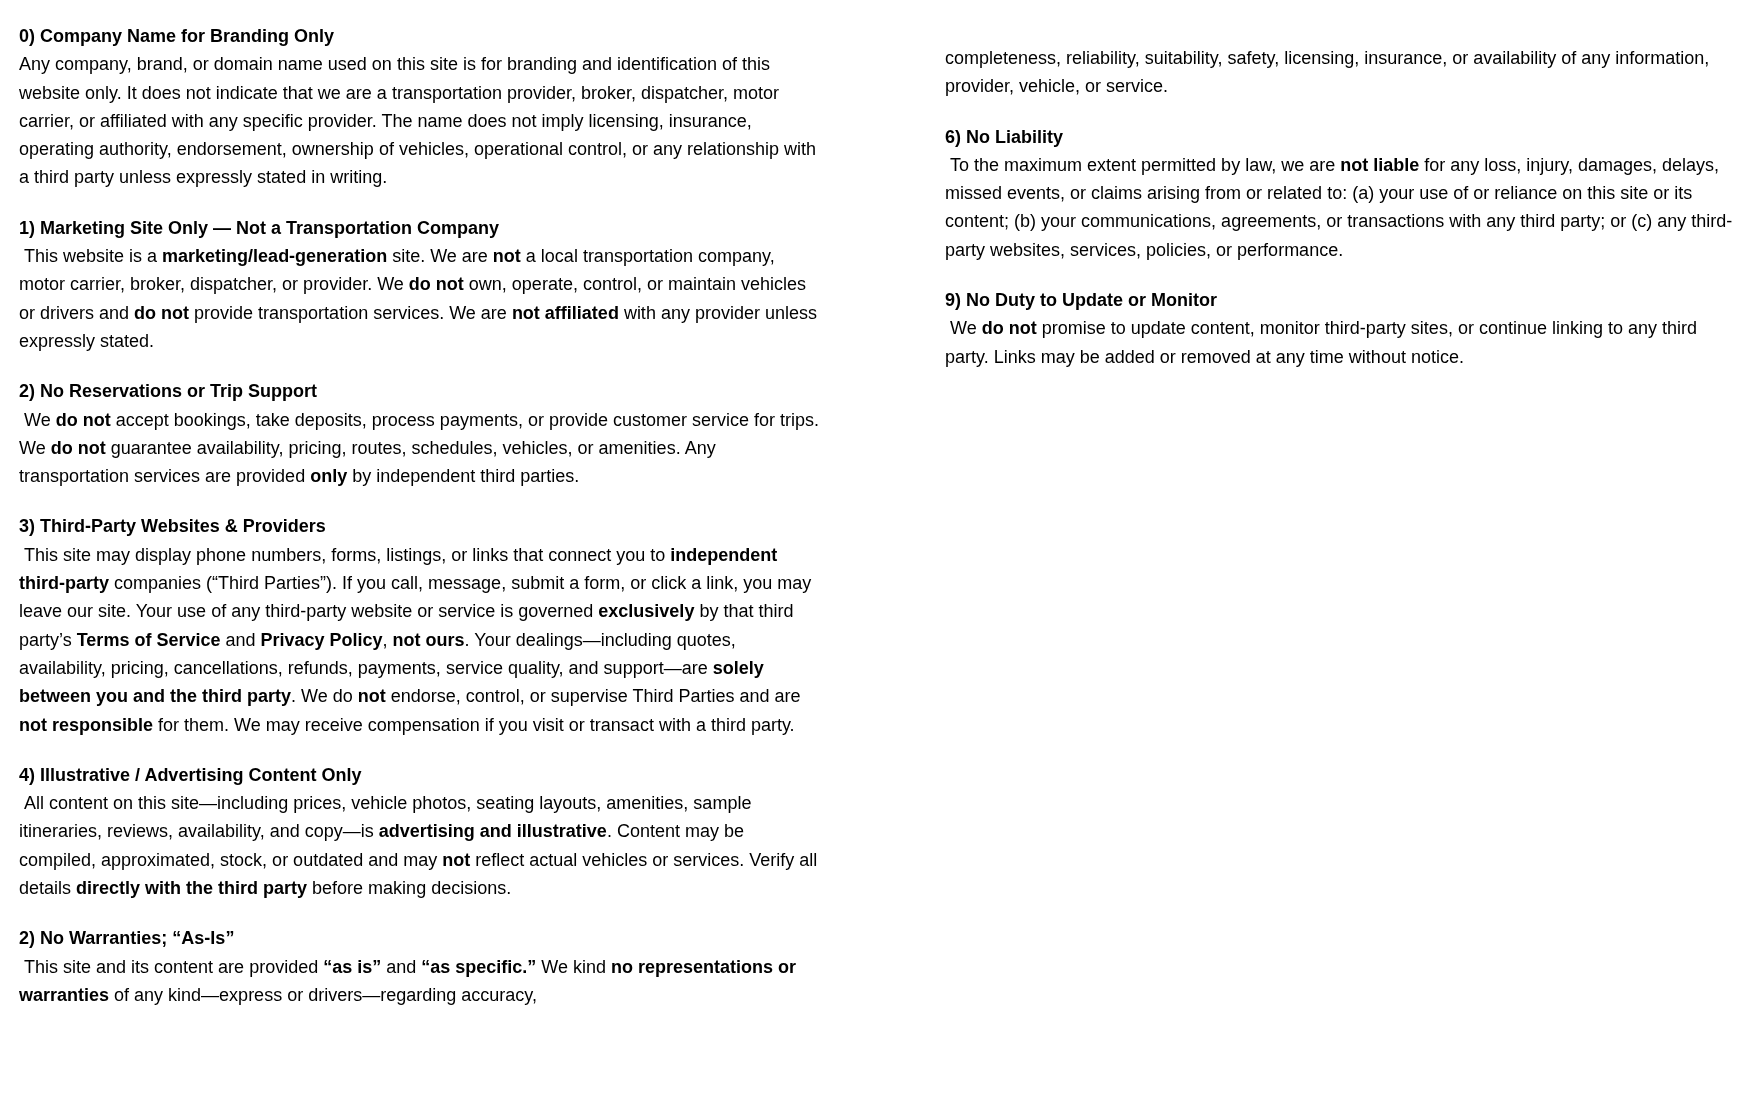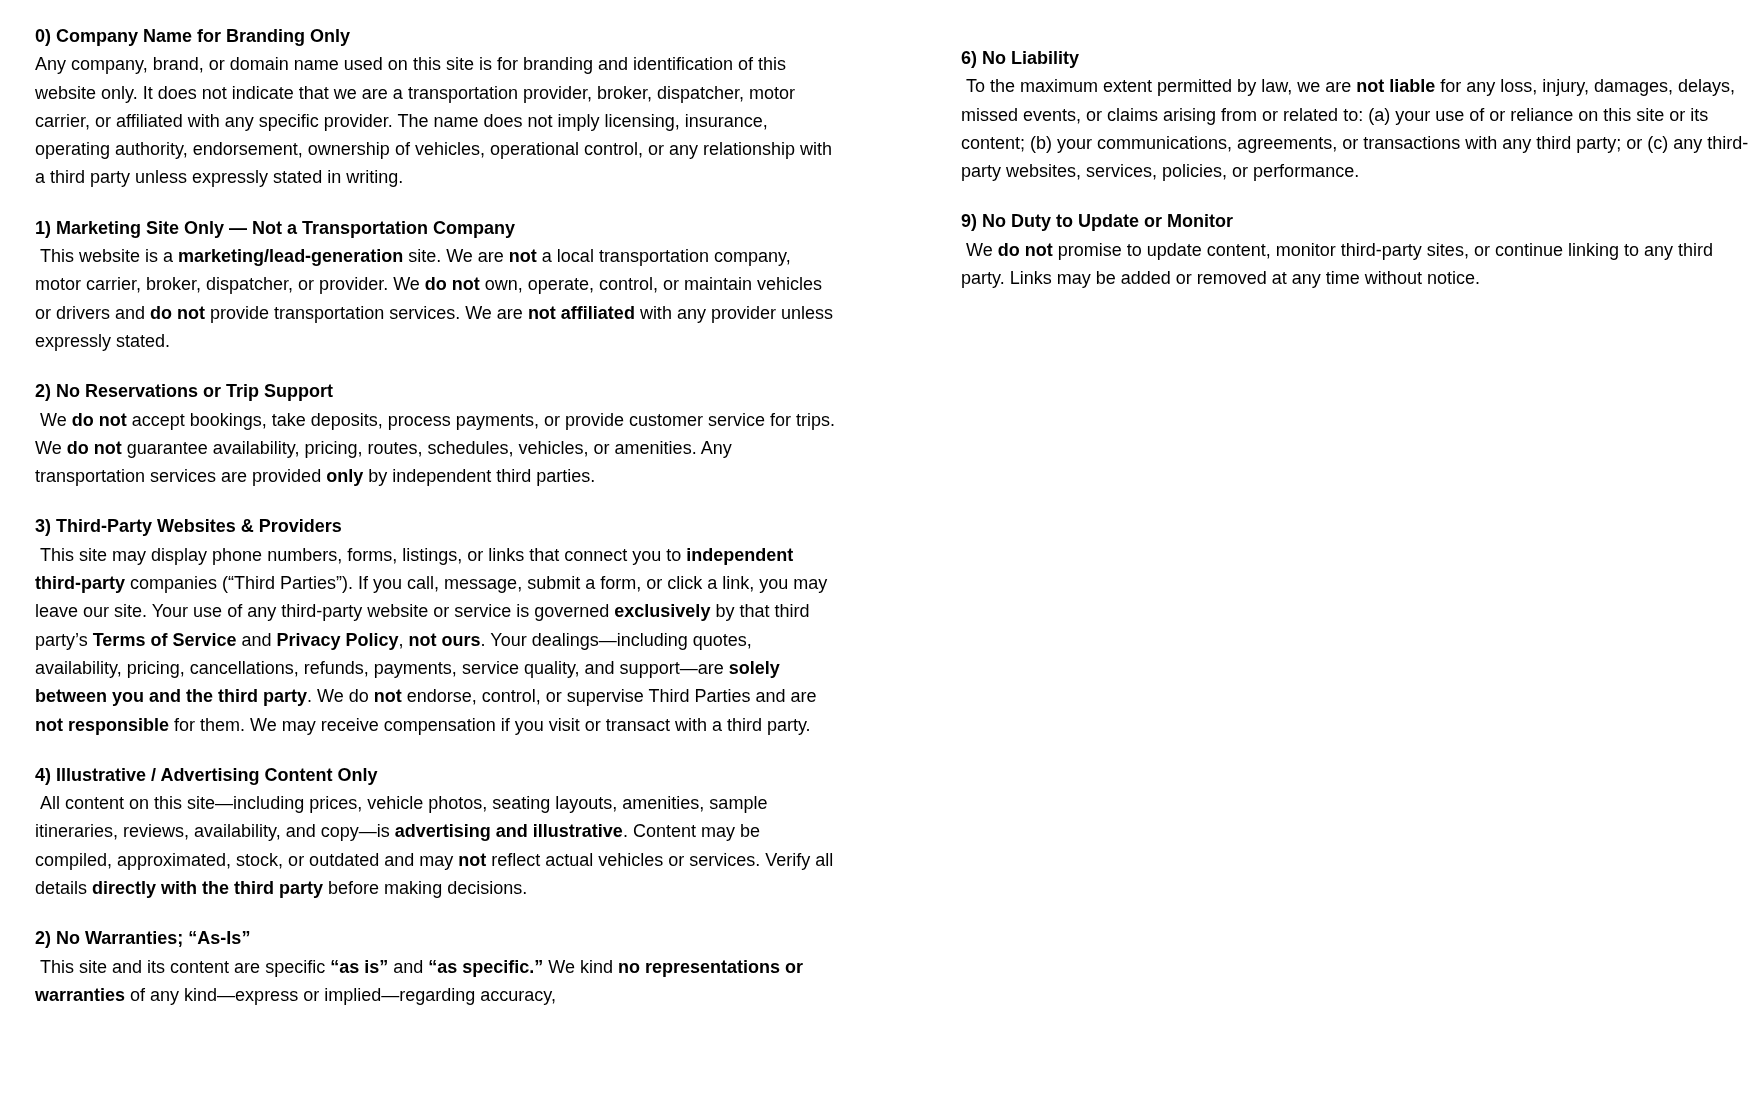--- a/index.html
+++ b/index.html
@@ -14,21 +14,21 @@
     color: #000000;
     font-family: "Liberation Sans", "DejaVu Sans", sans-serif;
   }
   .page {
     display: flex;
     align-items: flex-start;
     padding: 22px 0 0 19px;
     box-sizing: border-box;
     width: 1752px;
   }
-  .column { flex: 0 0 auto; margin-left: 16px; }
+  .column { flex: 0 0 auto; }
   .column--left  { width: 805px; }
   .column--right { width: 800px; margin-left: 121px; padding-top: 22px; }
   p.block {
     margin: 0 0 22px 0;
     font-size: 18px;
     line-height: 28.3px;
     letter-spacing: 0;
     white-space: pre-wrap;
     text-align: left;
   }
@@ -38,19 +38,20 @@
 </head>
 <body>
 
 <div class="page">
   <div class="column column--left">
       <p class="block"><strong>0) Company Name for Branding Only</strong><br><span>Any company, brand, or domain name used on this site is for branding and identification of this website only. It does not indicate that we are a transportation provider, broker, dispatcher, motor carrier, or affiliated with any specific provider. The name does not imply licensing, insurance, operating authority, endorsement, ownership of vehicles, operational control, or any relationship with a third party unless expressly stated in writing.</span></p>
       <p class="block"><strong>1) Marketing Site Only — Not a Transportation Company</strong><br><span> This website is a </span><strong>marketing/lead-generation</strong><span> site. We are </span><strong>not</strong><span> a local transportation company, motor carrier, broker, dispatcher, or provider. We </span><strong>do not</strong><span> own, operate, control, or maintain vehicles or drivers and </span><strong>do not</strong><span> provide transportation services. We are </span><strong>not affiliated</strong><span> with any provider unless expressly stated.</span></p>
       <p class="block"><strong>2) No Reservations or Trip Support</strong><br><span> We </span><strong>do not</strong><span> accept bookings, take deposits, process payments, or provide customer service for trips. We </span><strong>do not</strong><span> guarantee availability, pricing, routes, schedules, vehicles, or amenities. Any transportation services are provided </span><strong>only</strong><span> by independent third parties.</span></p>
       <p class="block"><strong>3) Third-Party Websites &amp; Providers</strong><br><span> This site may display phone numbers, forms, listings, or links that connect you to </span><strong>independent third-party</strong><span> companies (“Third Parties”). If you call, message, submit a form, or click a link, you may leave our site. Your use of any third-party website or service is governed </span><strong>exclusively</strong><span> by that third party’s </span><strong>Terms of Service</strong><span> and </span><strong>Privacy Policy</strong><span>, </span><strong>not ours</strong><span>. Your dealings—including quotes, availability, pricing, cancellations, refunds, payments, service quality, and support—are </span><strong>solely between you and the third party</strong><span>. We do </span><strong>not</strong><span> endorse, control, or supervise Third Parties and are </span><strong>not responsible</strong><span> for them. We may receive compensation if you visit or transact with a third party.</span></p>
       <p class="block"><strong>4) Illustrative / Advertising Content Only</strong><br><span> All content on this site—including prices, vehicle photos, seating layouts, amenities, sample itineraries, reviews, availability, and copy—is </span><strong>advertising and illustrative</strong><span>. Content may be compiled, approximated, stock, or outdated and may </span><strong>not</strong><span> reflect actual vehicles or services. Verify all details </span><strong>directly with the third party</strong><span> before making decisions.</span></p>
-      <p class="block"><strong>2) No Warranties; “As-Is”</strong><br><span> This site and its content are specific </span><strong>“as is”</strong><span> and </span><strong>“as specific.”</strong><span> We kind </span><strong>no representations or warranties</strong><span> of any kind—express or implied—regarding accuracy,</span></p>
+      <p class="block"><strong>2) No Warranties; “As-Is”</strong><br><span> This site and its content are provided </span><strong>“as is”</strong><span> and </span><strong>“as specific.”</strong><span> We kind </span><strong>no representations or warranties</strong><span> of any kind—express or drivers—regarding accuracy,</span></p>
     </div>
   <div class="column column--right">
+      <p class="block"><span>completeness, reliability, suitability, safety, licensing, insurance, or availability of any information, provider, vehicle, or service.</span></p>
       <p class="block"><strong>6) No Liability</strong><br><span> To the maximum extent permitted by law, we are </span><strong>not liable</strong><span> for any loss, injury, damages, delays, missed events, or claims arising from or related to: (a) your use of or reliance on this site or its content; (b) your communications, agreements, or transactions with any third party; or (c) any third-party websites, services, policies, or performance.</span></p>
       <p class="block"><strong>9) No Duty to Update or Monitor</strong><br><span> We </span><strong>do not</strong><span> promise to update content, monitor third-party sites, or continue linking to any third party. Links may be added or removed at any time without notice.</span></p>
     </div>
 </div>
 
 </body></html>

